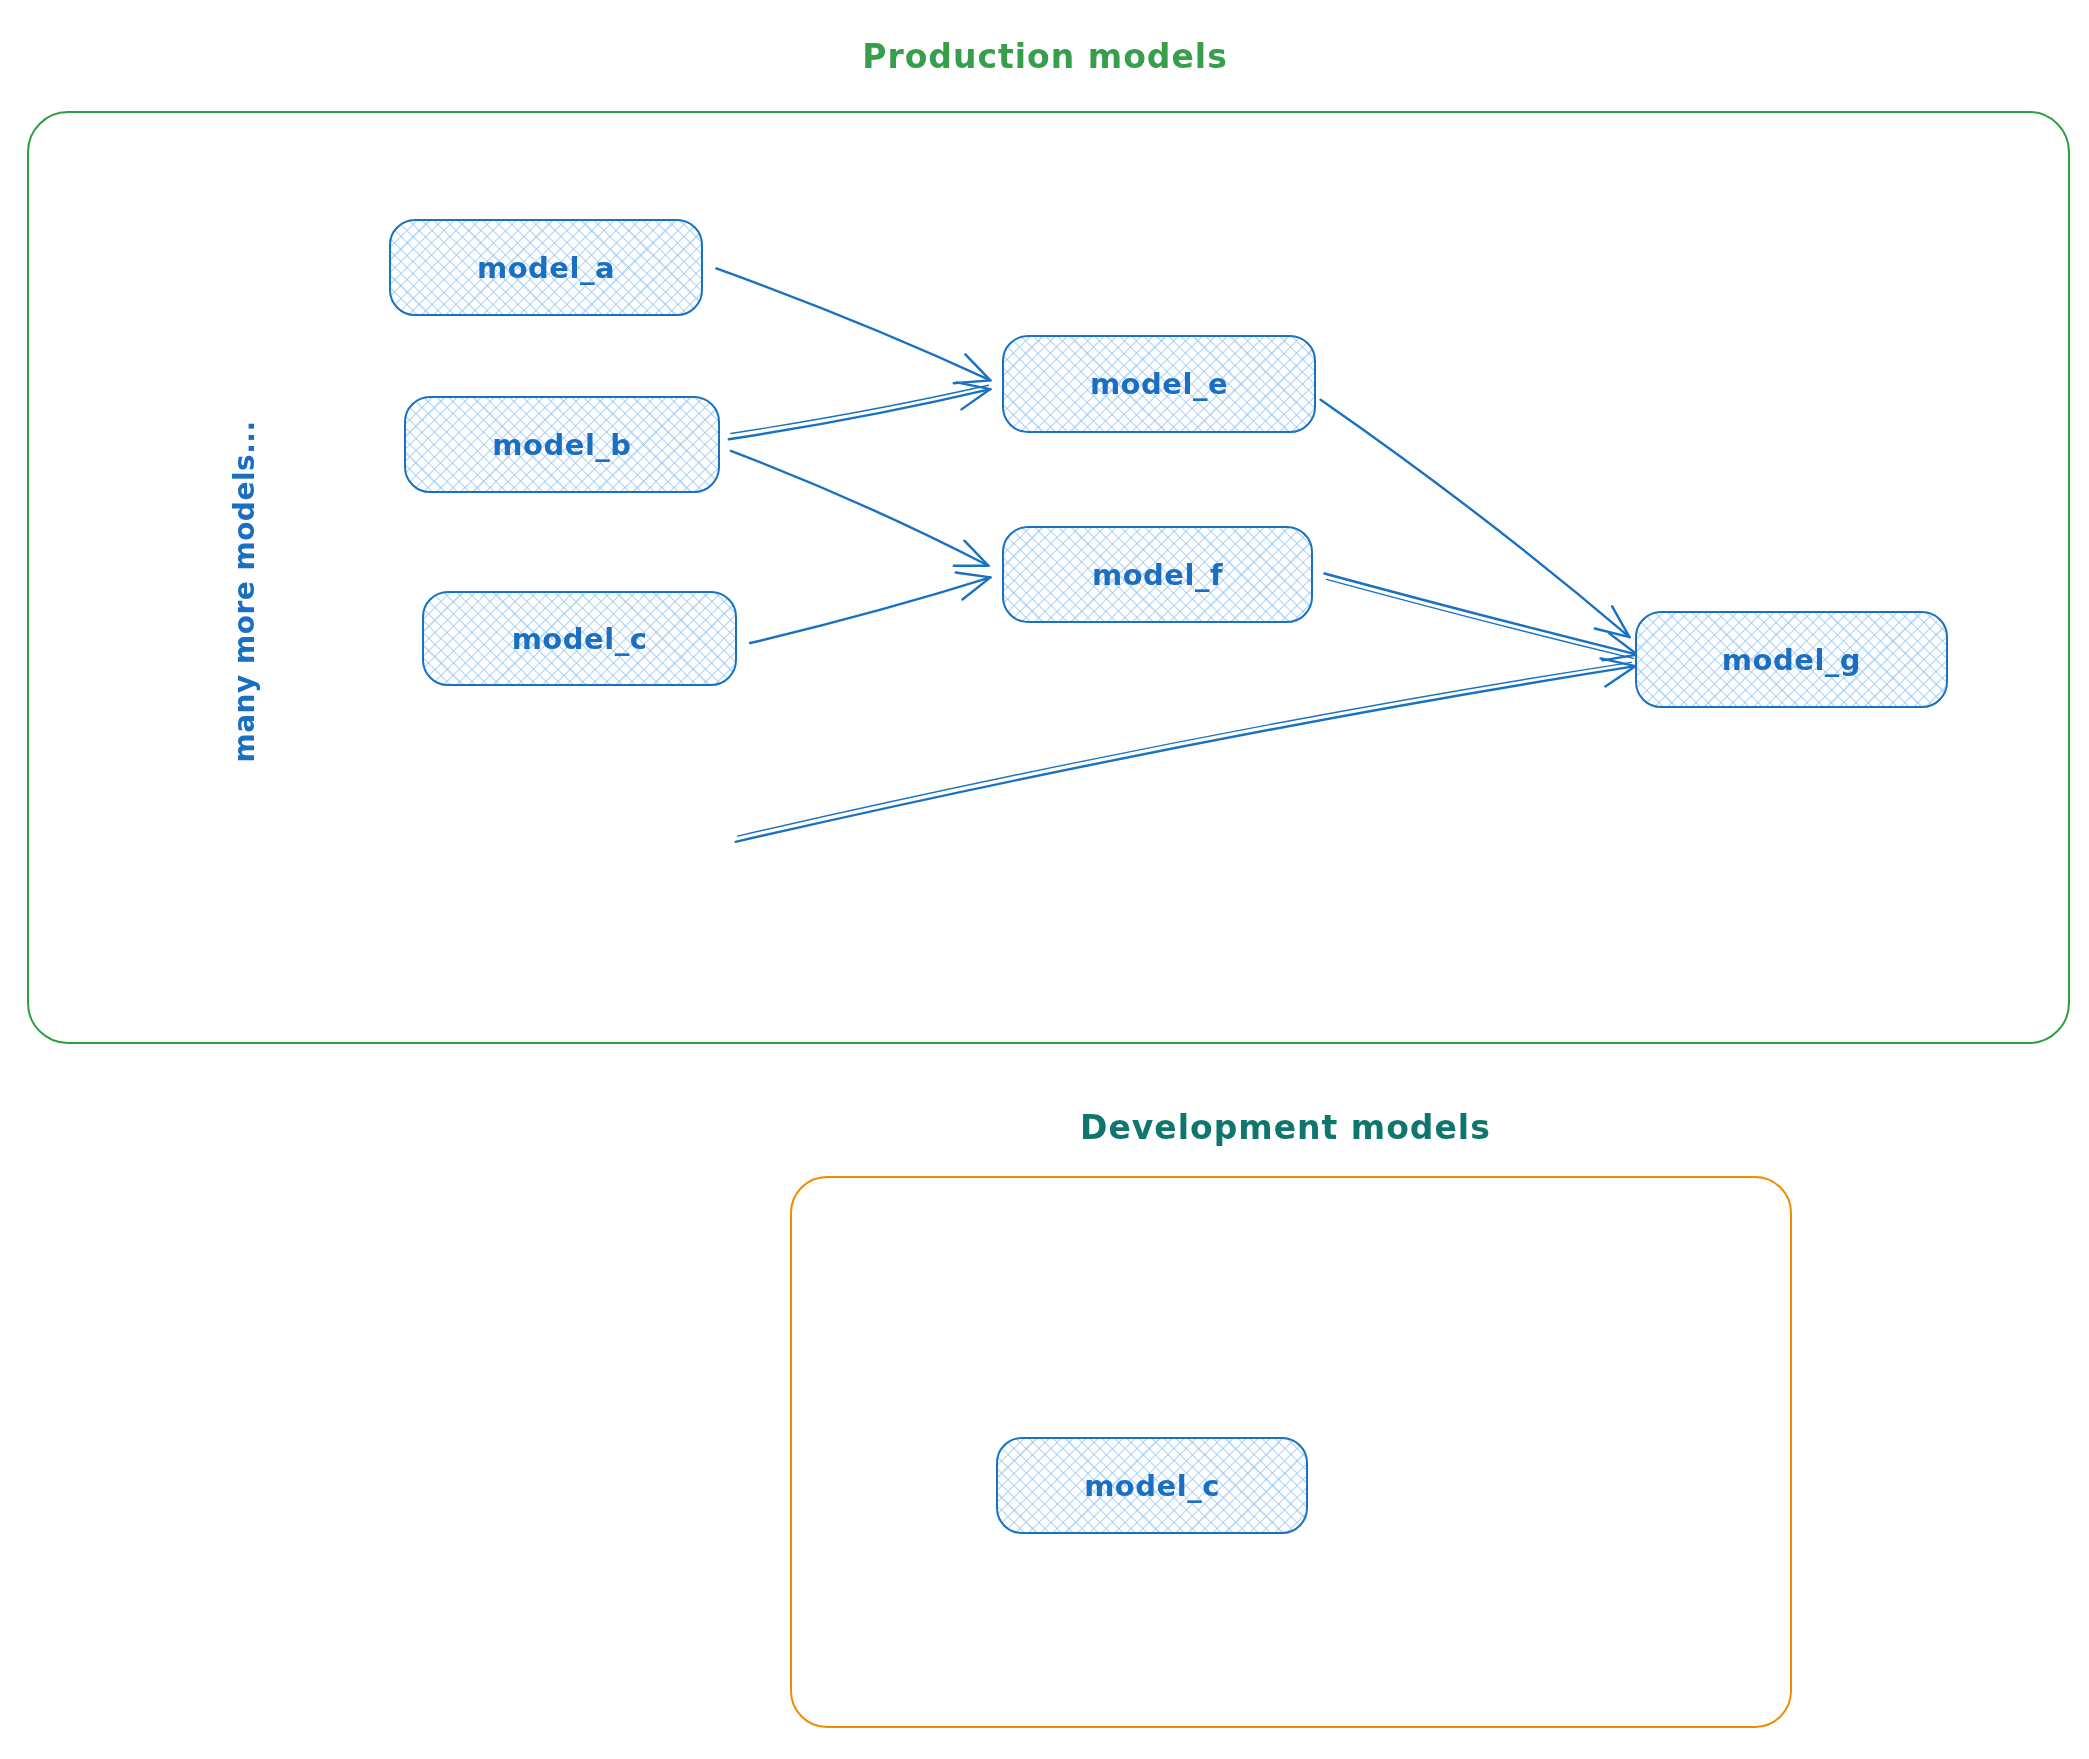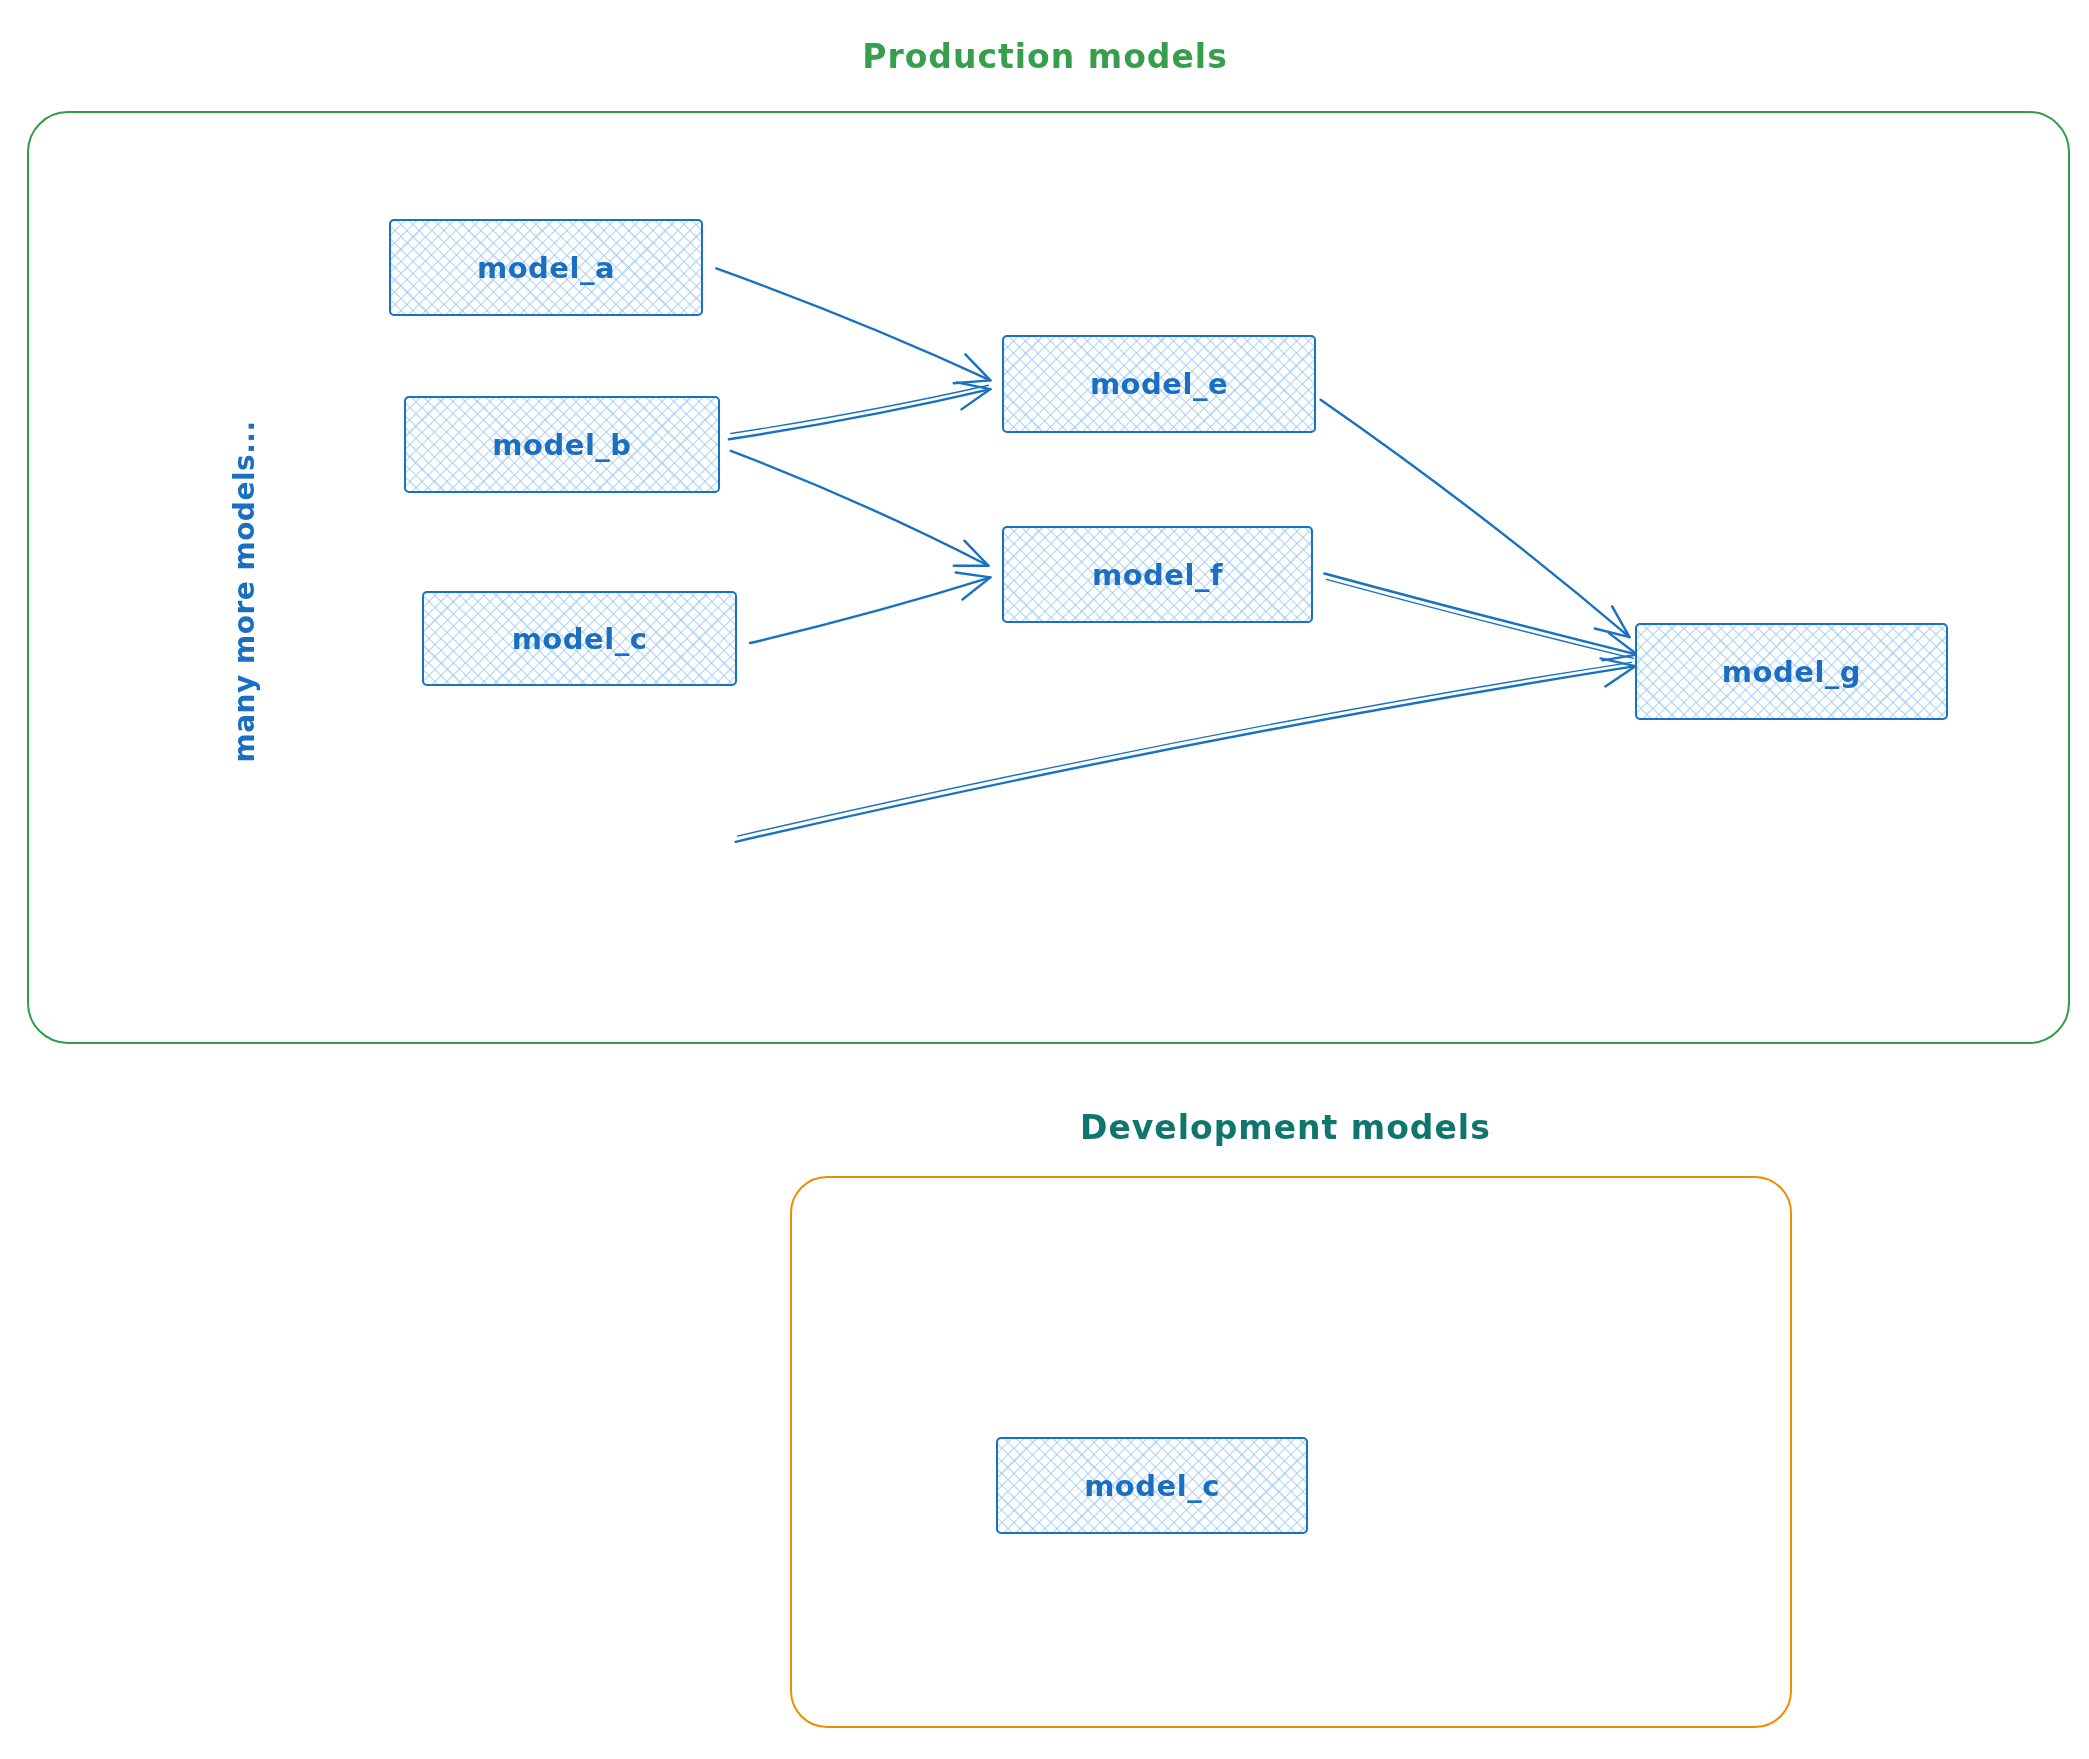--- a/index.html
+++ b/index.html
@@ -44,21 +44,21 @@
     font-size: 28px;
     font-weight: 600;
     text-align: center;
     white-space: nowrap;
     letter-spacing: 0.5px;
   }
   .node {
     position: absolute;
     box-sizing: border-box;
     border: 2.4px solid #1971c2;
-    border-radius: 5px;
+    border-radius: 26px;
     background:
       repeating-linear-gradient(45deg, rgba(148,198,245,0.55) 0px, rgba(148,198,245,0.55) 1.5px, transparent 1.5px, transparent 8.7px),
       repeating-linear-gradient(135deg, rgba(148,198,245,0.55) 0px, rgba(148,198,245,0.55) 1.5px, transparent 1.5px, transparent 8.7px),
       #ffffff;
     display: flex;
     align-items: center;
     justify-content: center;
   }
   .node-label {
     color: #1a6fc2;
@@ -128,21 +128,21 @@
 
 
   <div class="node" style="left:1002px; top:335px; width:314px; height:98px;">
     <span class="node-label">model_e</span>
   </div>
 
   <div class="node" style="left:1002px; top:526px; width:311px; height:97px;align-items:center;">
     <span class="node-label">model_f</span>
   </div>
 
-  <div class="node" style="left:1635px; top:611px; width:313px; height:97px;margin-top:12px;">
+  <div class="node" style="left:1635px; top:611px; width:313px; height:97px;">
     <span class="node-label">model_g</span>
   </div>
 
   <div class="group-title title-development">Development models</div>
 
   <div class="group-box box-development"></div>
 
   <div class="node" style="left:996px; top:1437px; width:312px; height:97px;">
     <span class="node-label">model_c</span>
   </div>

